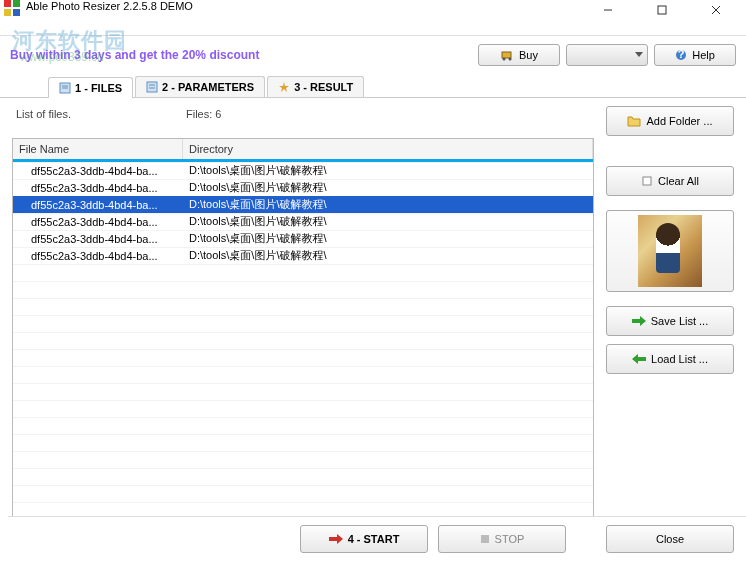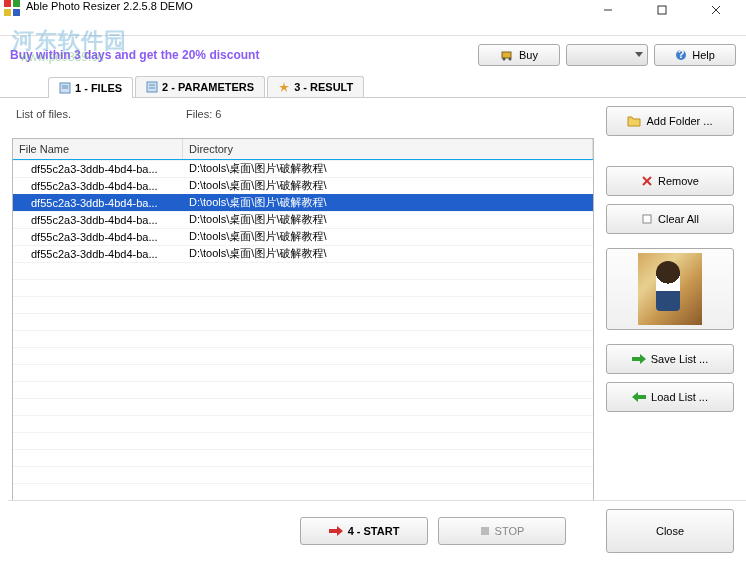--- a/index.html
+++ b/index.html
@@ -16,37 +16,37 @@
 .toolbar-right { margin-left: auto; display: flex; gap: 6px; align-items: center; }
 .btn { background: linear-gradient(#fdfdfd, #e8e8e8); border: 1px solid #aaa; border-radius: 3px; padding: 3px 10px; display: inline-flex; align-items: center; gap: 5px; cursor: default; min-height: 22px; justify-content: center; }
 .dropdown { width: 82px; height: 22px; background: linear-gradient(#f8f8f8,#e0e0e0); border: 1px solid #aaa; border-radius: 3px; display: flex; align-items: center; justify-content: flex-end; padding-right: 4px; }
 .tabs { display: flex; padding: 2px 8px 0 8px; border-bottom: 1px solid #ccc; }
 .tab { padding: 4px 10px; border: 1px solid #ccc; border-bottom: none; border-radius: 3px 3px 0 0; background: #f5f5f5; margin-right: 2px; display: flex; align-items: center; gap: 4px; font-weight: bold; cursor: default; }
 .tab.active { background: #fff; position: relative; top: 1px; margin-left: 40px; }
 .content { padding: 8px 12px; display: flex; gap: 12px; height: 430px; }
 .list-panel { flex: 1; display: flex; flex-direction: column; }
 .list-header-row { display: flex; color: #444; margin-bottom: 16px; padding: 2px 4px; }
 .file-table { flex: 1; border: 1px solid #bbb; background: #fff; overflow: hidden; }
-.file-table-header { display: flex; background: #f5f5f5; border-bottom: 1px solid #0ea5e9; }
+.file-table-header { display: flex; background: #f5f5f5; border-bottom: 3px solid #0ea5e9; }
 .fh-cell { padding: 4px 6px; border-right: 1px solid #ddd; color: #333; }
 .fh-name { width: 170px; }
 .fh-dir { flex: 1; }
 .file-row { display: flex; height: 17px; align-items: center; }
 .file-row.selected { background: #2060cc; color: #fff; }
 .fc-name { width: 170px; padding: 0 6px 0 18px; overflow: hidden; white-space: nowrap; text-overflow: ellipsis; }
 .fc-dir { flex: 1; padding: 0 6px; overflow: hidden; white-space: nowrap; }
 .side-panel { width: 128px; display: flex; flex-direction: column; gap: 8px; }
 .side-btn { width: 100%; height: 30px; }
 .preview { width: 100%; height: 82px; border: 1px solid #aaa; border-radius: 3px; background: linear-gradient(#fdfdfd,#f0f0f0); display: flex; align-items: center; justify-content: center; overflow: hidden; margin-top: 6px; margin-bottom: 6px; }
 .preview-img { width: 64px; height: 72px; background: linear-gradient(135deg, #d4a860 0%, #e8d090 30%, #c89850 60%, #8b5a2b 100%); position: relative; }
 .preview-img::before { content: ""; position: absolute; left: 18px; top: 8px; width: 24px; height: 50px; background: radial-gradient(circle at 50% 20%, #3a2818 0%, #3a2818 30%, transparent 30%), linear-gradient(#fff 35%, #fff 60%, #2a4a7a 60%); border-radius: 12px 12px 4px 4px; }
 .bottom-bar { display: flex; gap: 10px; padding: 8px 12px; border-top: 1px solid #ddd; align-items: center; justify-content: flex-end; position: absolute; bottom: 2px; left: 0; right: 0; background: #fff; margin-left: 8px; }
 .start-btn { min-width: 128px; height: 28px; font-weight: bold; }
 .stop-btn { min-width: 128px; height: 28px; color: #888; }
-.close-btn { min-width: 128px; height: 44px; }
+.close-btn { min-width: 128px; height: 28px; }
 .spacer-grow { flex: 1; }
 svg { display: block; }
 .grid-lines { background-image: linear-gradient(#f2f2f2 1px, transparent 1px); background-size: 100% 17px; background-position: 0 0; }
 </style>
 </head>
 <body>
 
 <div class="titlebar">
   <span class="app-icon">
     <svg width="16" height="16">
@@ -187,29 +187,20 @@
           <svg width="14" height="12">
             <polygon points="1,2 5,2 6,4 13,4 13,11 1,11" fill="#f0d060" stroke="#c09020"></polygon>
           </svg>
         </span>
       <span>Add Folder ...</span>
     </div>
     <div style="height:14px"></div>
     <div class="btn side-btn">
       <span>
           <svg width="12" height="12">
-            <line x1="2" y1="2" x2="10" y2="10" stroke="#d03030" stroke-width="2"></line>
-            <line x1="10" y1="2" x2="2" y2="10" stroke="#d03030" stroke-width="2"></line>
-          </svg>
-        </span>
-      <span>Remove</span>
-    </div>
-    <div class="btn side-btn">
-      <span>
-          <svg width="12" height="12">
             <rect x="2" y="2" width="8" height="8" fill="#fff" stroke="#888"></rect>
           </svg>
         </span>
       <span>Clear All</span>
     </div>
     <div class="preview">
       <div class="preview-img"></div>
     </div>
     <div class="btn side-btn">
       <span>

